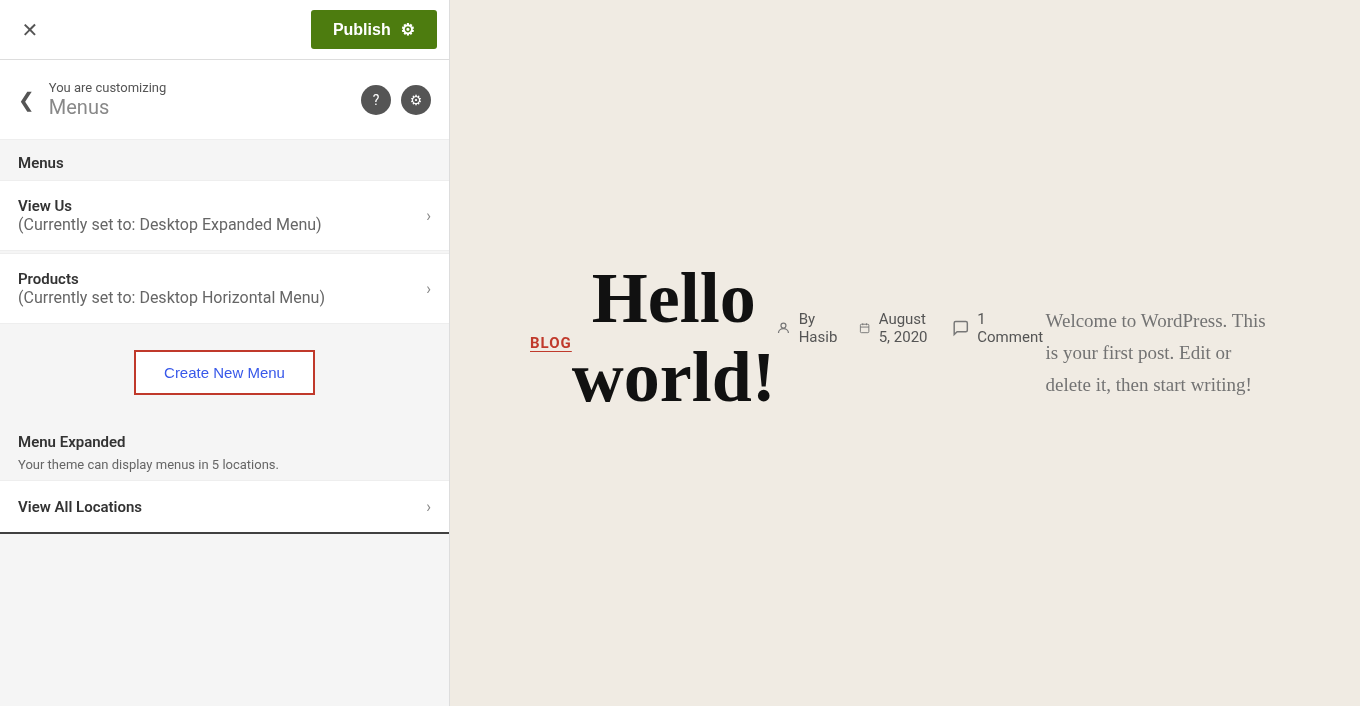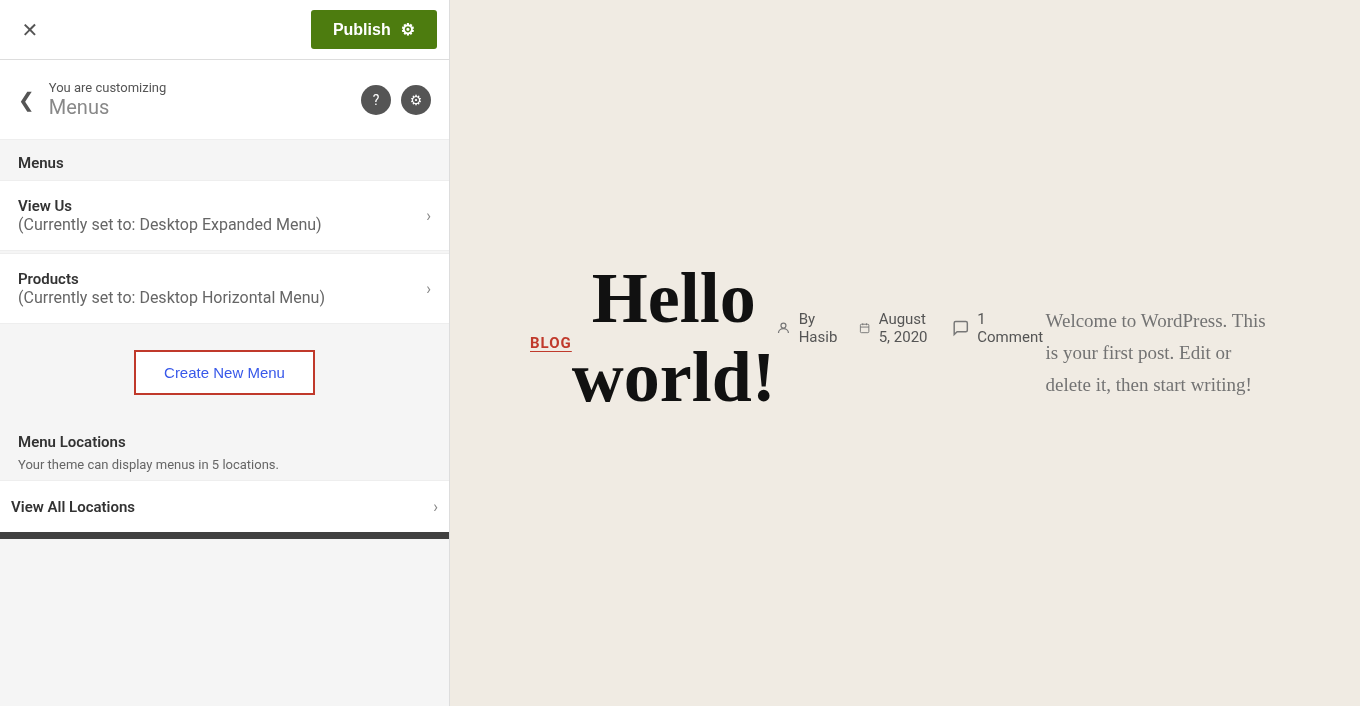--- a/index.html
+++ b/index.html
@@ -186,22 +186,22 @@
     .locations-desc {
       font-size: 13px;
       color: #666;
       margin-bottom: 0;
     }
 
     
     .view-all-locations {
       background: #fff;
       border-top: 1px solid #eee;
-      border-bottom: 7px solid #404040;
-      padding: 16px 11px;
+      border-bottom: 2px solid #404040;
+      padding: 16px 18px;
       display: flex;
       align-items: center;
       justify-content: space-between;
       cursor: pointer;
       margin-top: 8px;
     }
     .view-all-label {
       font-size: 15px;
       font-weight: 600;
       color: #333;
@@ -320,21 +320,21 @@
         <span class="menu-item-subtitle">(Currently set to: Desktop Horizontal Menu)</span>
       </div>
       <span class="chevron-right">›</span>
     </div>
 
     <div class="create-menu-section">
       <button class="create-menu-btn">Create New Menu</button>
     </div>
 
     <div class="locations-section">
-      <div class="locations-title">Menu Locations</div>
+      <div class="locations-title">Menu Expanded</div>
       <div class="locations-desc">Your theme can display menus in 5 locations.</div>
     </div>
 
     <div class="view-all-locations">
       <span class="view-all-label">View All Locations</span>
       <span class="chevron-right">›</span>
     </div>
 
   </div>
 </div>

